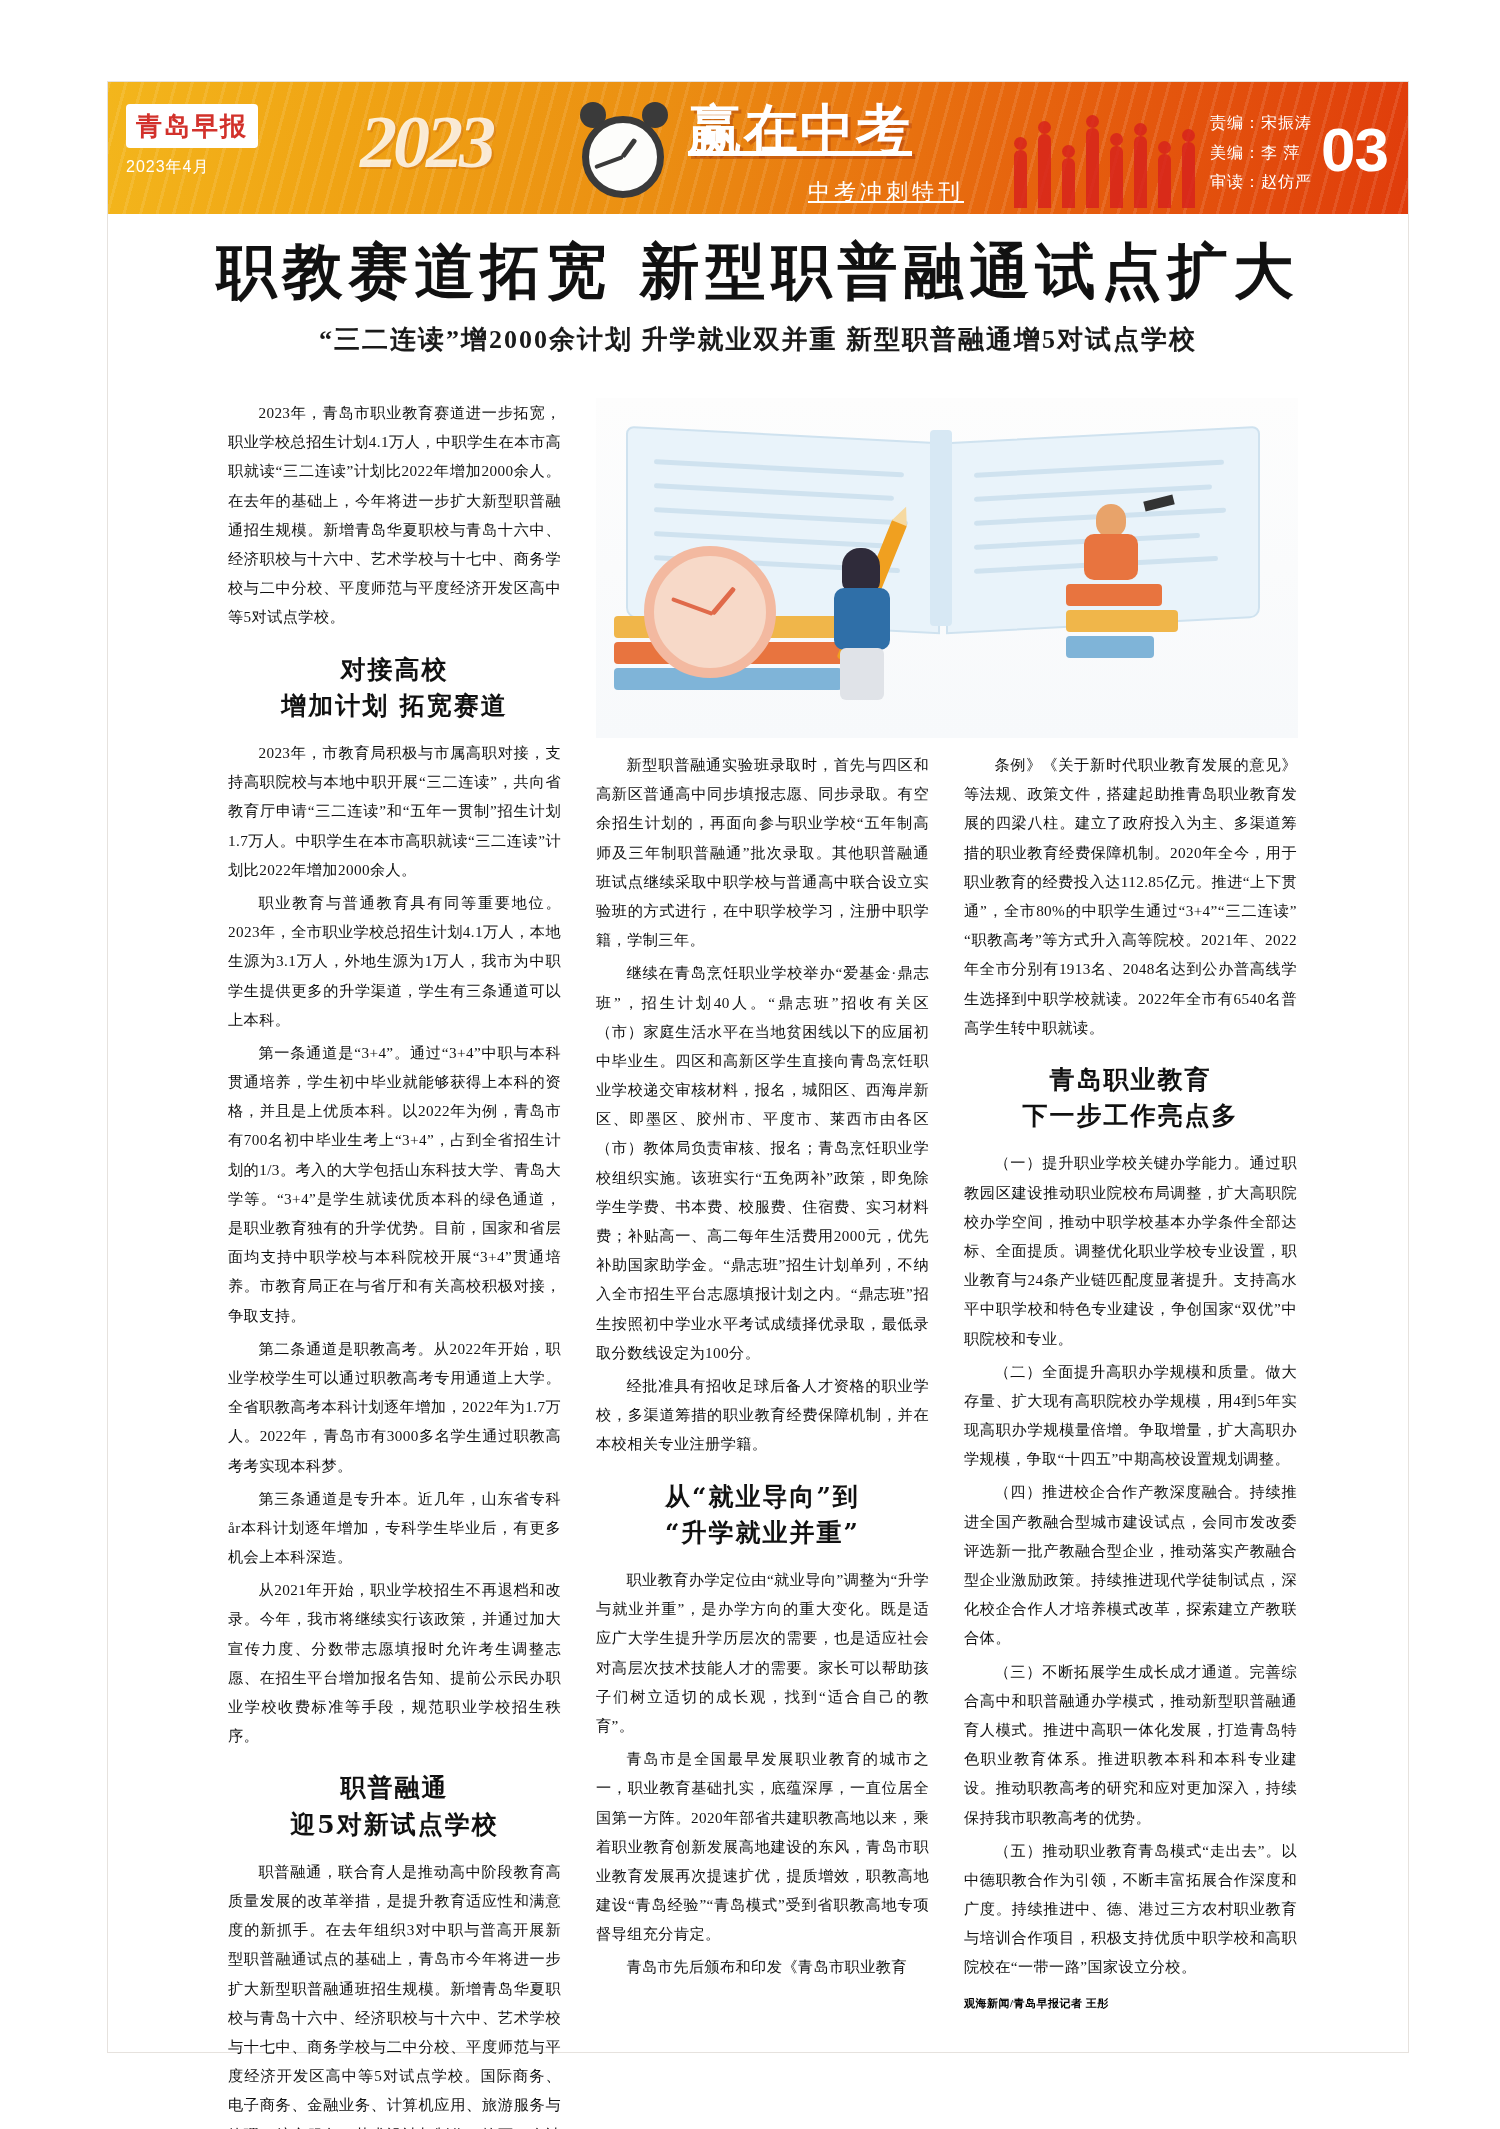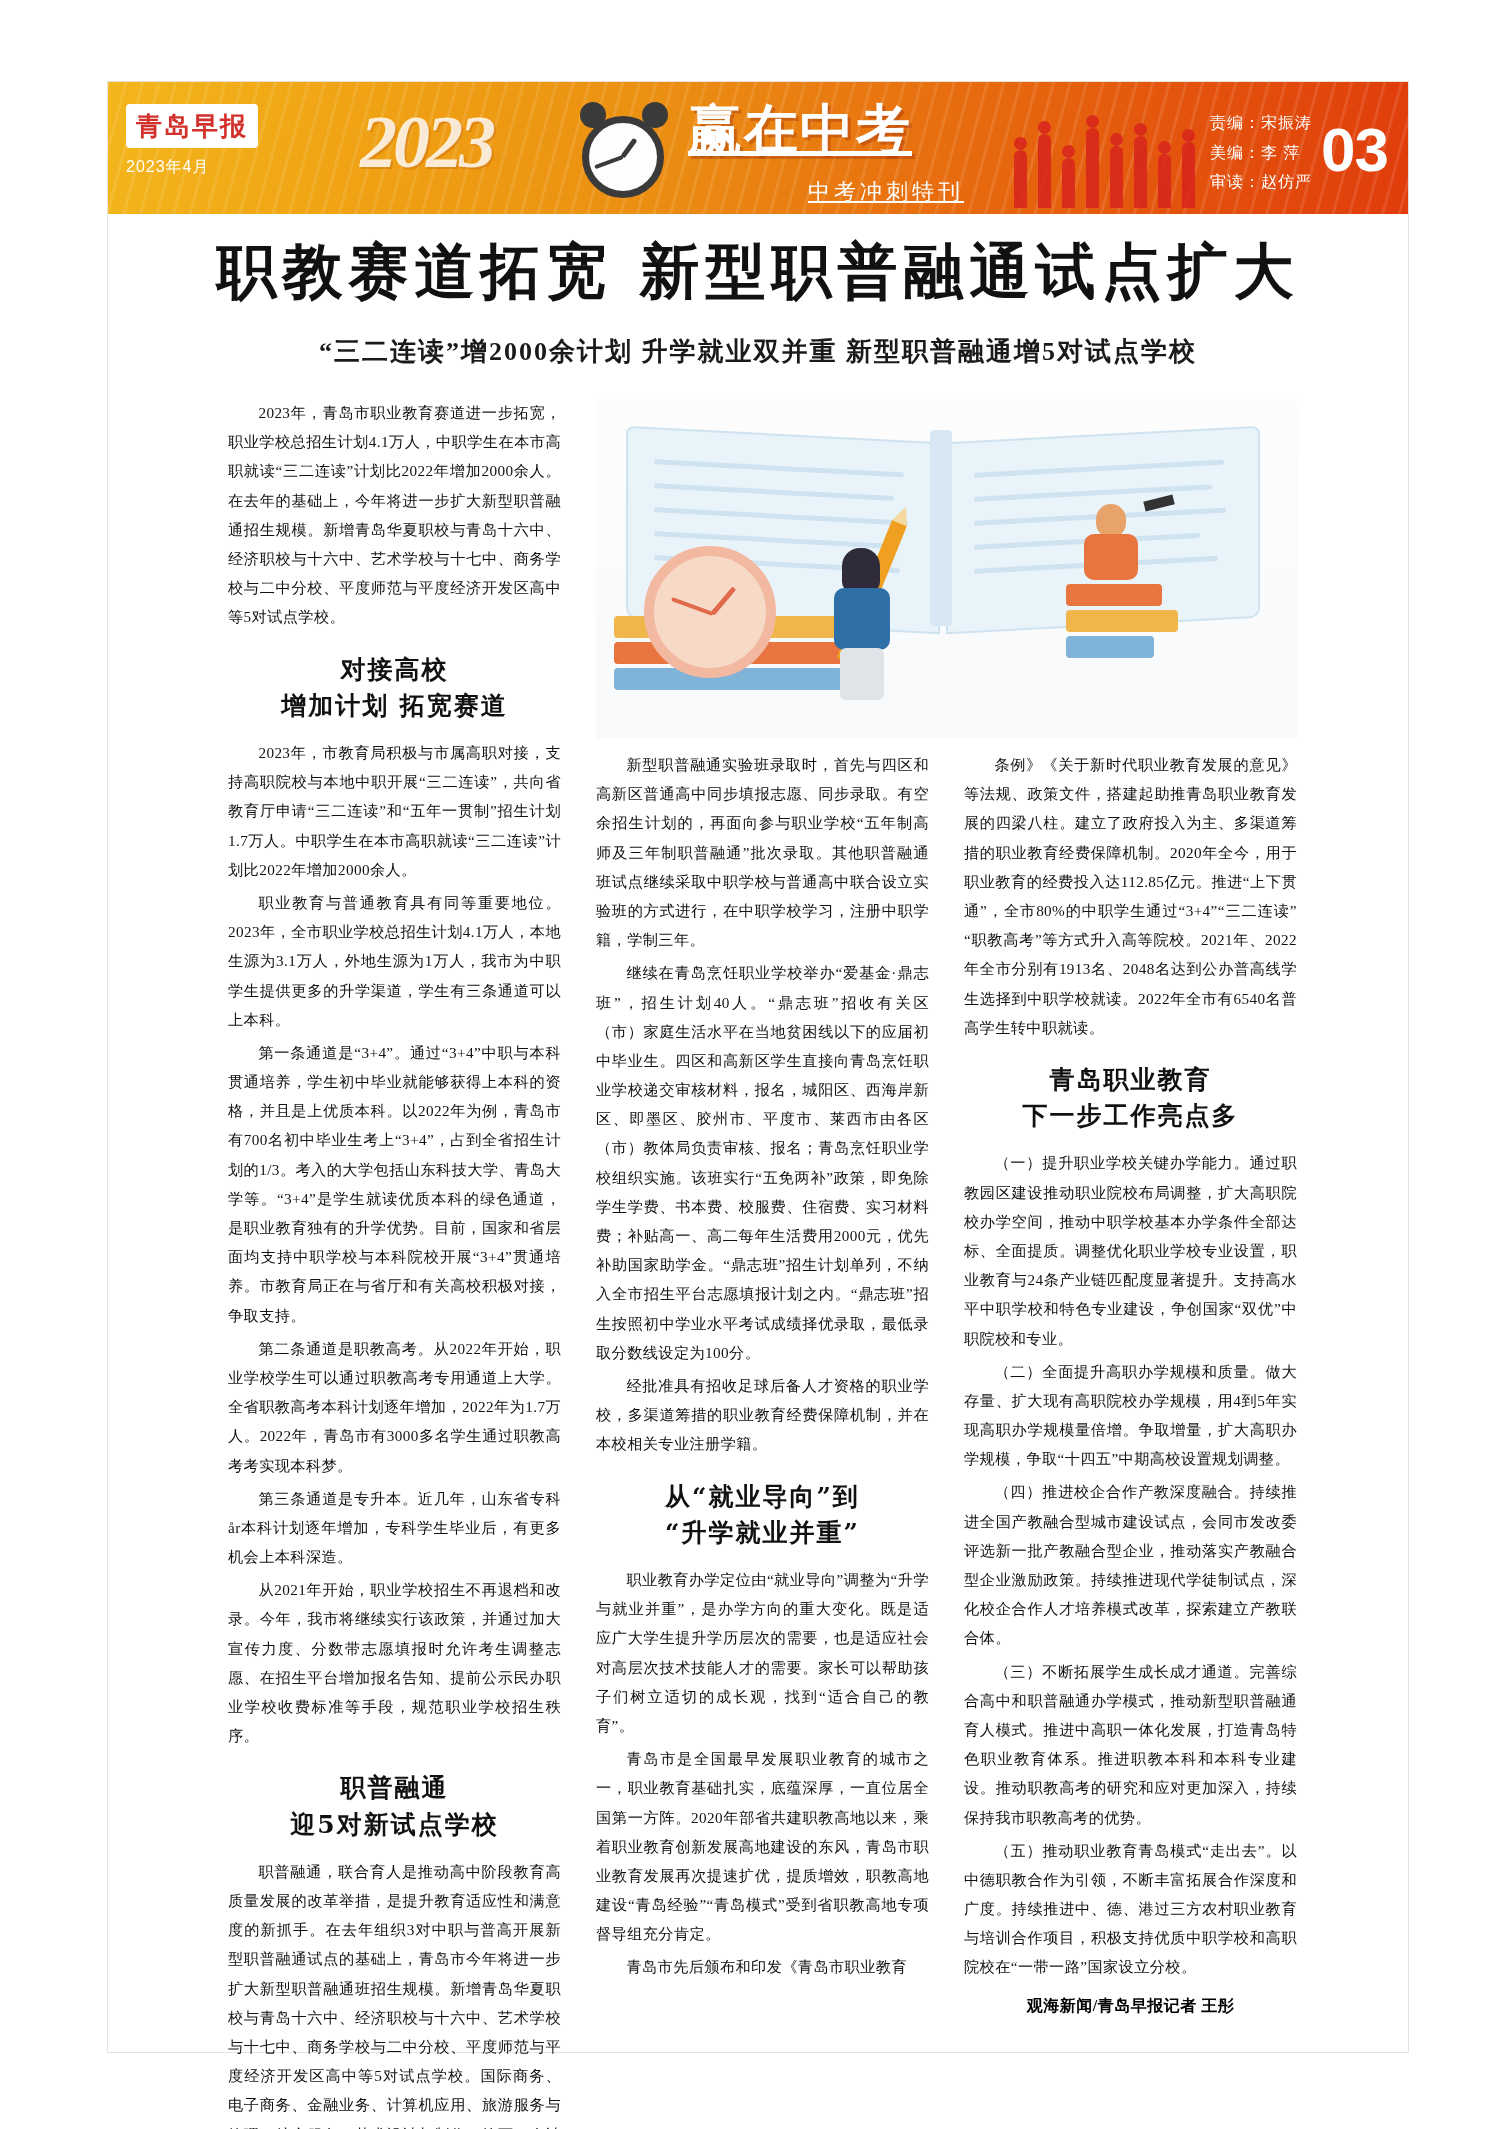--- a/index.html
+++ b/index.html
@@ -55,35 +55,35 @@
   .pagenum{position:absolute;right:20px;top:32px;color:#fff;font-size:62px;font-weight:bold;
     font-family:"Liberation Sans",sans-serif;letter-spacing:-1px;margin-left:24px;}
   
   .headline{
     position:absolute;left:0;top:150px;width:1300px;text-align:center;
     font-size:60px;font-weight:bold;letter-spacing:6px;color:#111;
     font-family:"DejaVu Serif",serif;
   }
   .subhead{
     position:absolute;left:0;top:240px;width:1300px;text-align:center;
-    font-size:26px;font-weight:bold;letter-spacing:2px;color:#1a1a1a;margin-top:12px;
+    font-size:26px;font-weight:bold;letter-spacing:2px;color:#1a1a1a;
   }
   
   .cols{position:absolute;left:120px;top:316px;width:1070px;height:1630px;}
   .col{position:absolute;top:0;width:333px;height:1630px;}
   .col1{left:0;} .col2{left:368px;} .col3{left:736px;}
   p.t{
     font-size:15.2px;line-height:1.92;color:#111;text-align:justify;text-indent:2em;
     margin:0 0 4px 0;letter-spacing:.4px;
   }
   .sec-h{
     text-align:center;font-size:25px;font-weight:bold;color:#111;letter-spacing:2px;
     margin:20px 0 14px 0;line-height:1.45;font-family:"DejaVu Serif",serif;
   }
-  .byline{text-align:center;font-size:16px;font-weight:bold;margin-top:14px;letter-spacing:.5px;}
+  .byline{text-align:left;font-size:11px;font-weight:bold;margin-top:14px;letter-spacing:.5px;}
   
   .illus{
     position:absolute;left:368px;top:0;width:702px;height:340px;
     background:linear-gradient(180deg,#fdfdfd,#f7f9fb);overflow:hidden;
   }
   .book{position:absolute;left:30px;top:36px;width:640px;height:196px;}
   .pg{position:absolute;top:0;width:310px;height:188px;background:#e9f3fa;border:2px solid #cfe2ef;}
   .pg-l{left:0;border-radius:8px 0 0 10px;transform:skewY(3deg);}
   .pg-r{left:320px;border-radius:0 8px 10px 0;transform:skewY(-3deg);}
   .pg .ln{position:absolute;left:26px;height:5px;background:#cfe2ef;border-radius:3px;}

